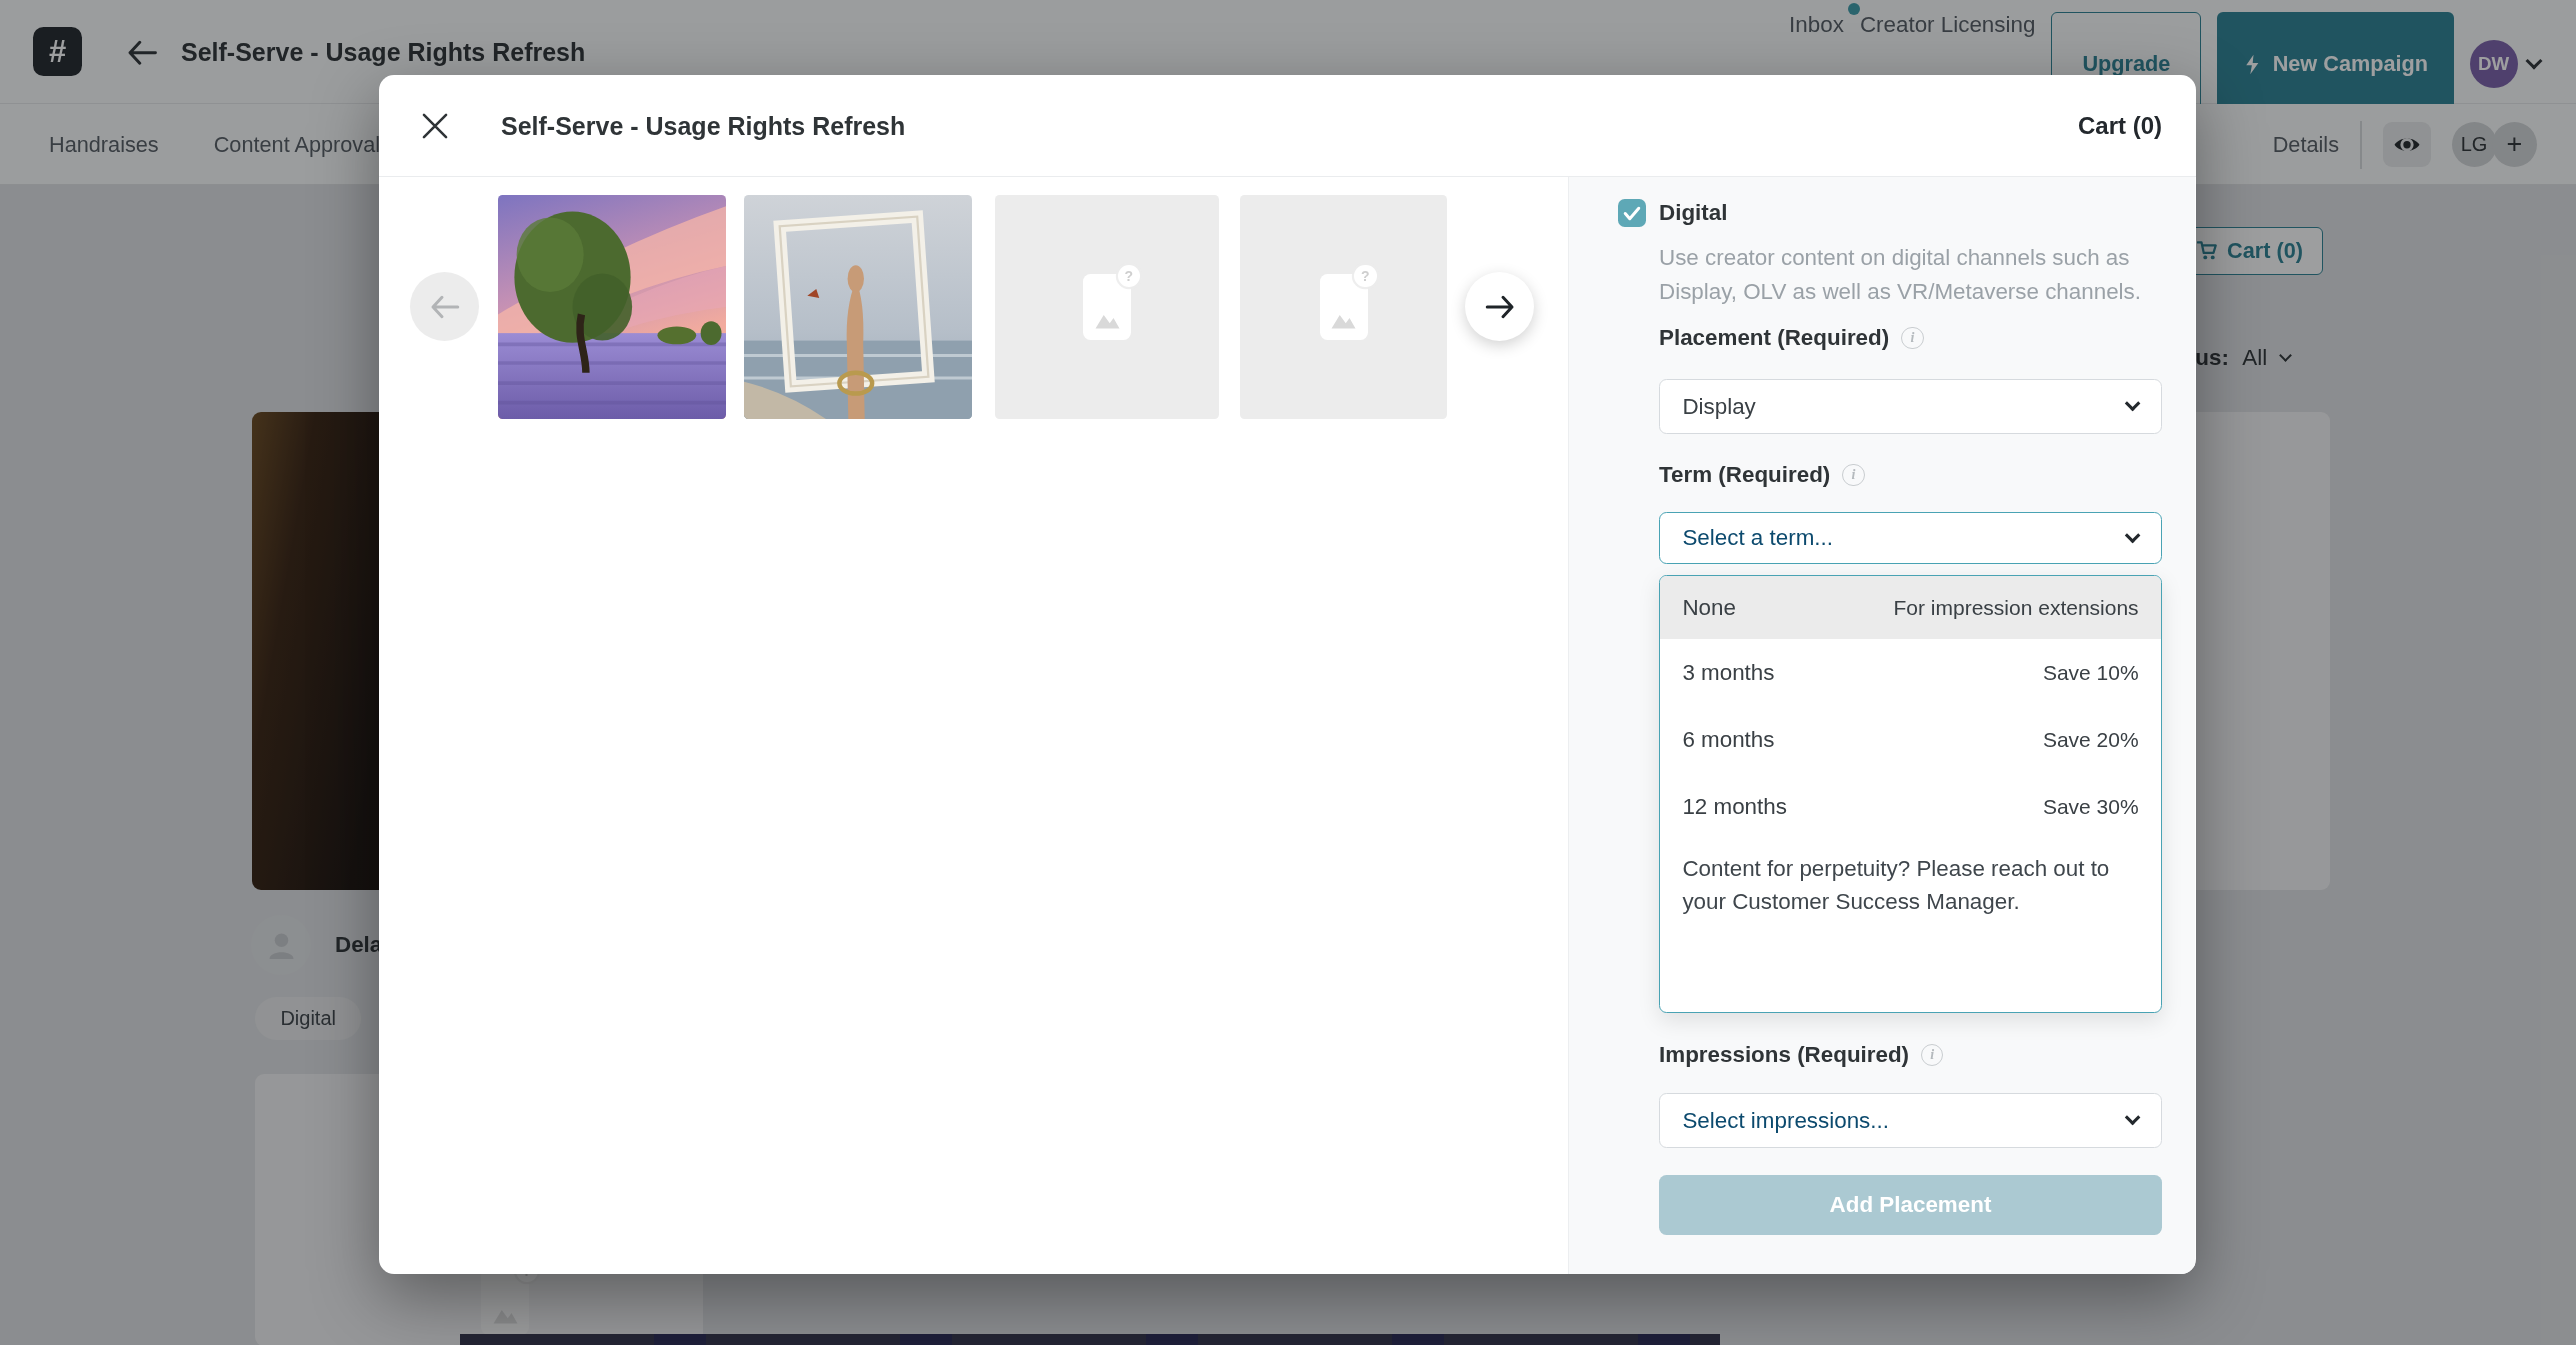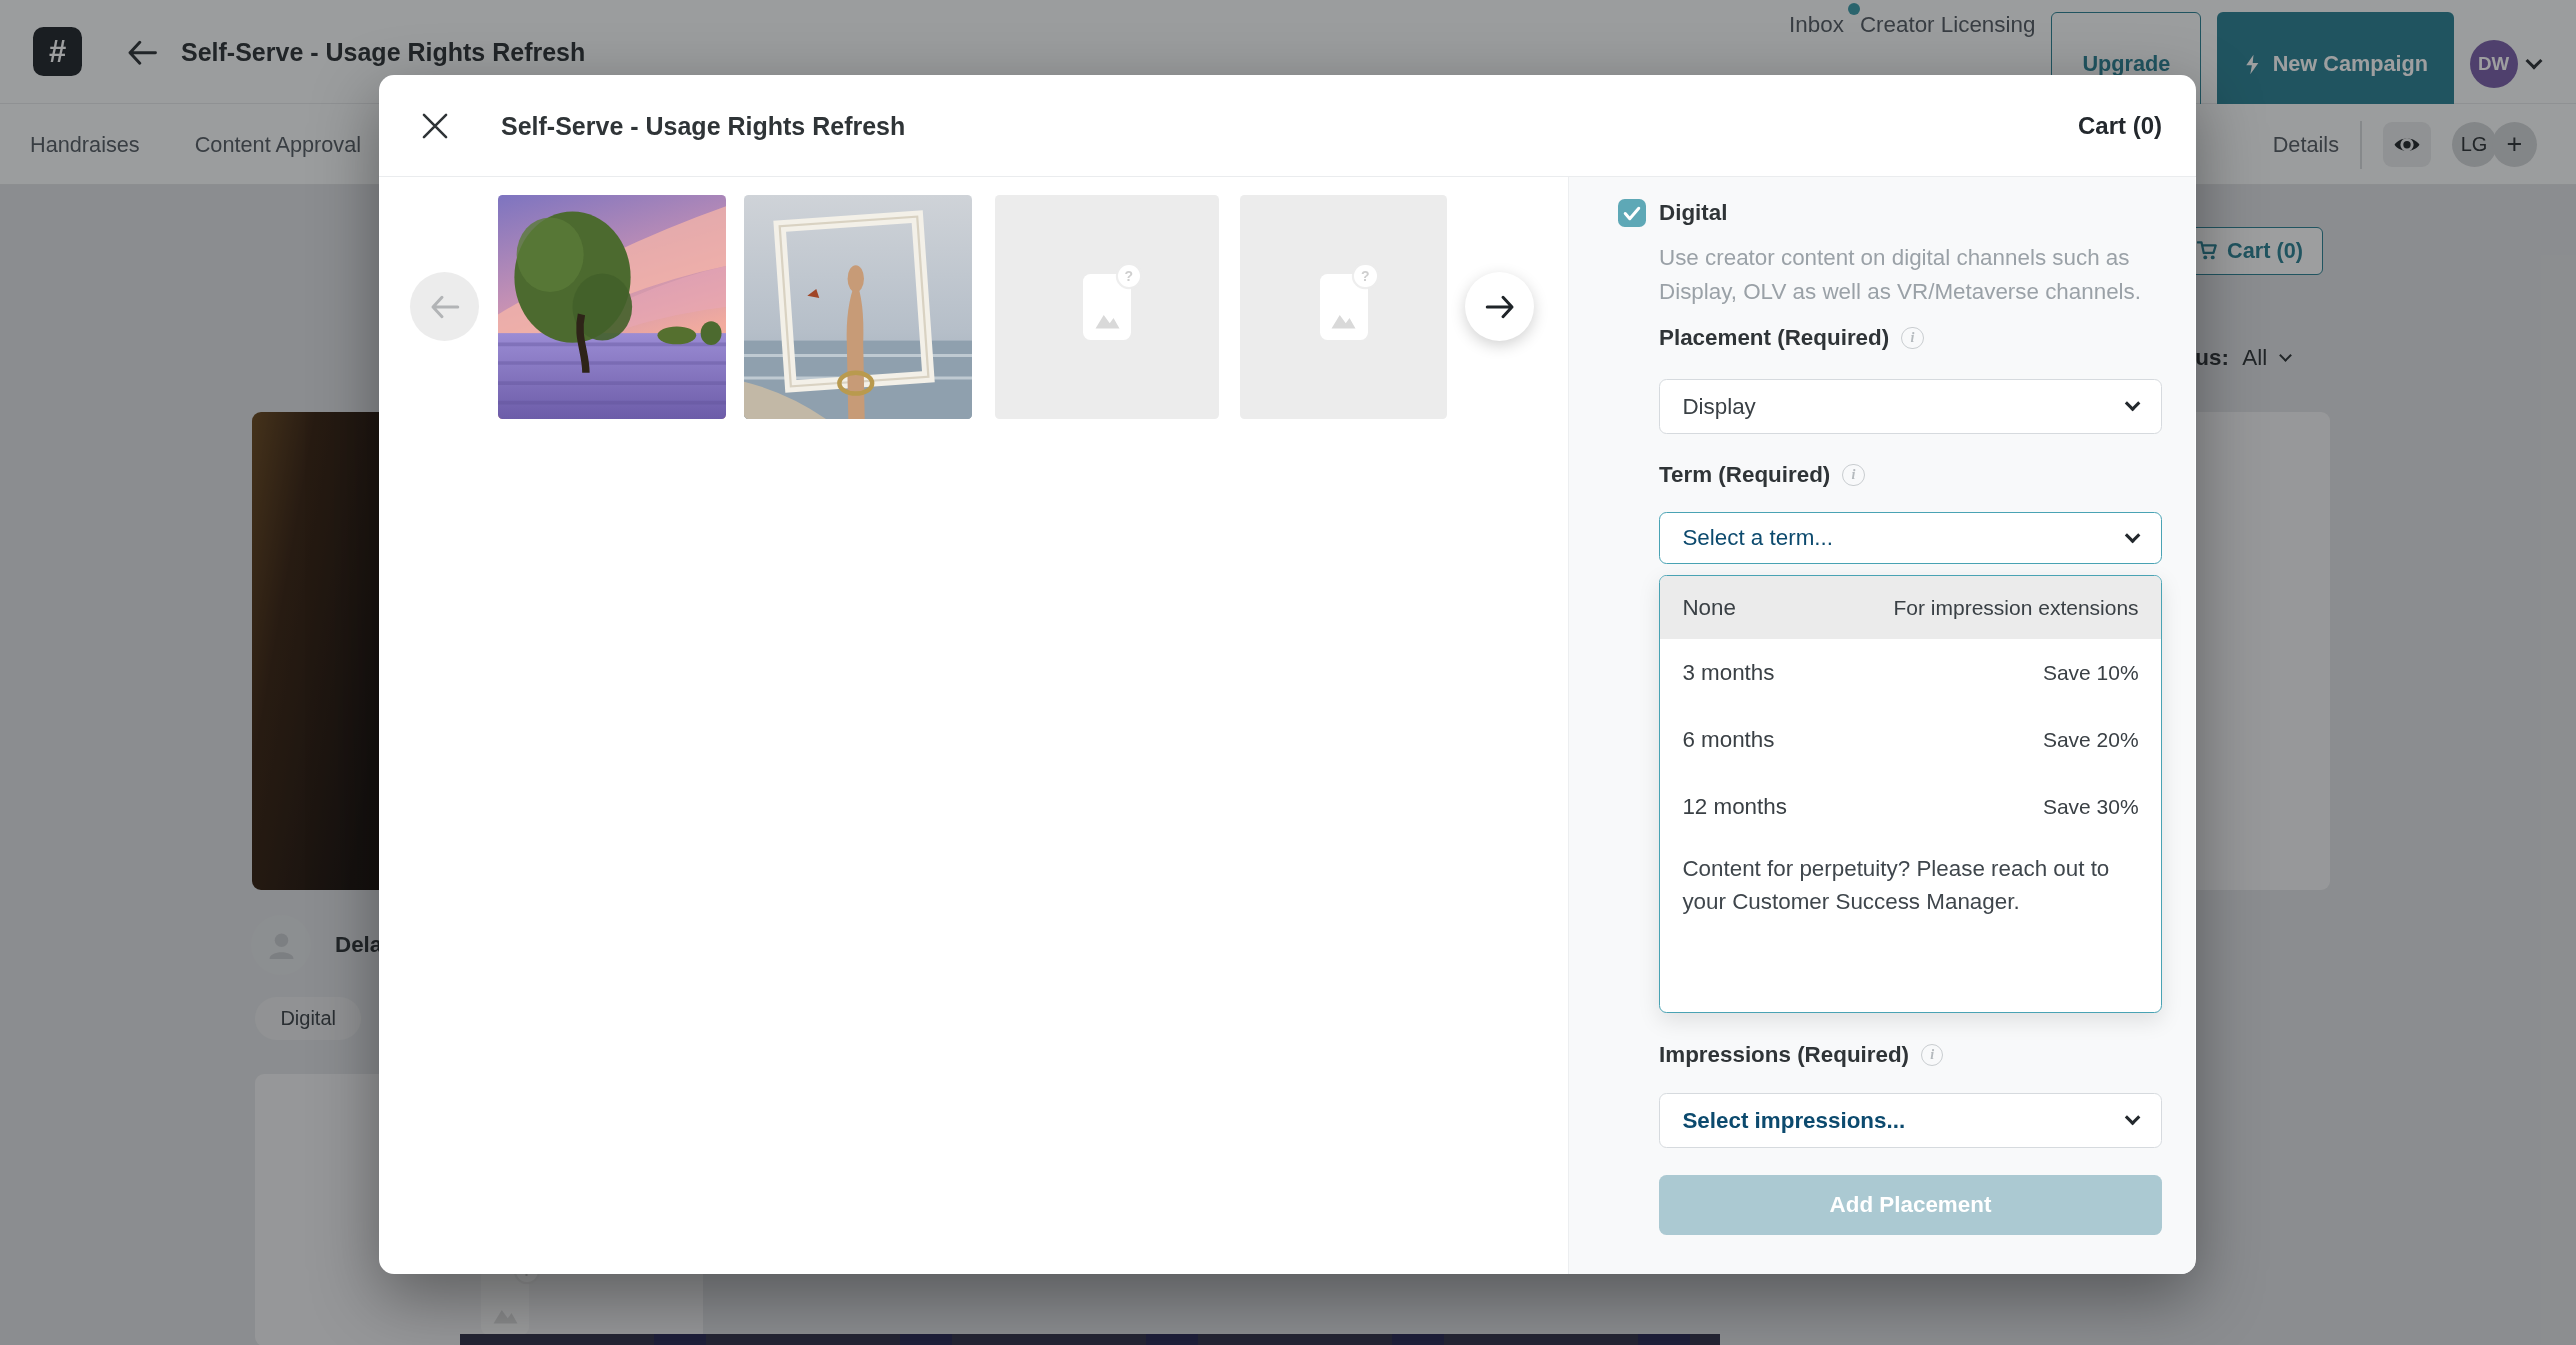--- a/index.html
+++ b/index.html
@@ -16,21 +16,21 @@
   .topbar-right { position:absolute; right:36px; top:12px; height:104px; display:flex; gap:16px; }
   .navlink { font-size:22.4px; color:#565d64; position:relative; }
   .inbox-dot { position:absolute; right:-16.4px; top:-9px; width:12px; height:12px; border-radius:50%; background:#3f9dab; }
   .upgrade-btn { border:1.9px solid #2e8294; color:#2e8294; border-radius:6px; font-size:21.7px; font-weight:600; padding:11.2px 30px; background:transparent; }
   .newcampaign-btn { background:#2e8294; color:#fff; border-radius:6px; font-size:21.7px; font-weight:600; padding:12.7px 25.4px; display:flex; align-items:center; gap:10.5px; border:none; }
   .avatar-dw { width:48px; height:48px; border-radius:50%; background:#7c62aa; color:#fff; font-size:18.7px; font-weight:bold; display:flex; align-items:center; justify-content:center; }
   .chev { width:12px; height:12px; border-right:3px solid #2f3437; border-bottom:3px solid #2f3437; transform:rotate(45deg); margin-top:-6px; }
 
   
   .tabsbar { position:absolute; left:0; top:104px; width:2576px; height:81px; background:#fbfcfc; border-bottom:0.7px solid #e1e3e5; z-index:2; }
-  .tabs-left { position:absolute; left:30px; top:0; height:81px; display:flex; align-items:center; gap:55px; }
+  .tabs-left { position:absolute; left:49px; top:0; height:81px; display:flex; align-items:center; gap:55px; }
   .tab { font-size:21.7px; color:#575e65; }
   .tabs-right { position:absolute; right:39px; top:0; height:81px; display:flex; align-items:center; gap:21px; }
   .vdivider { width:1.5px; height:48px; background:#d8dadc; }
   .eye-btn { width:48px; height:45px; border-radius:9px; background:#e8eaeb; display:flex; align-items:center; justify-content:center; }
   .circle-btn { width:45px; height:45px; border-radius:50%; background:#d2d5d7; color:#2f3437; font-size:20px; font-weight:normal; display:flex; align-items:center; justify-content:center; }
   .plus-btn { margin-left:-4.5px; font-size:27px; font-weight:400; }
 
   
   .bg-photo-card { position:absolute; left:252px; top:412px; width:448px; height:478px; border-radius:9px;
     background:
@@ -319,21 +319,21 @@
             <span class="opt-label">12 months</span>
             <span class="opt-note">Save 30%</span>
           </div>
           <p class="list-footnote">Content for perpetuity? Please reach out to your Customer Success Manager.</p>
         </div>
 
         <div class="panel-label" style="top:865px;">
           <span>Impressions (Required)</span>
           <span class="info-icon">i</span>
         </div>
-        <div class="select" style="top:916px; height:55px;font-weight:bold;">
+        <div class="select" style="top:916px; height:55px;">
           <span class="ph">Select impressions...</span>
           <span class="select-chev"></span>
         </div>
 
         <button class="add-btn">Add Placement</button>
       </aside>
 
     </div>
   </section>
 

